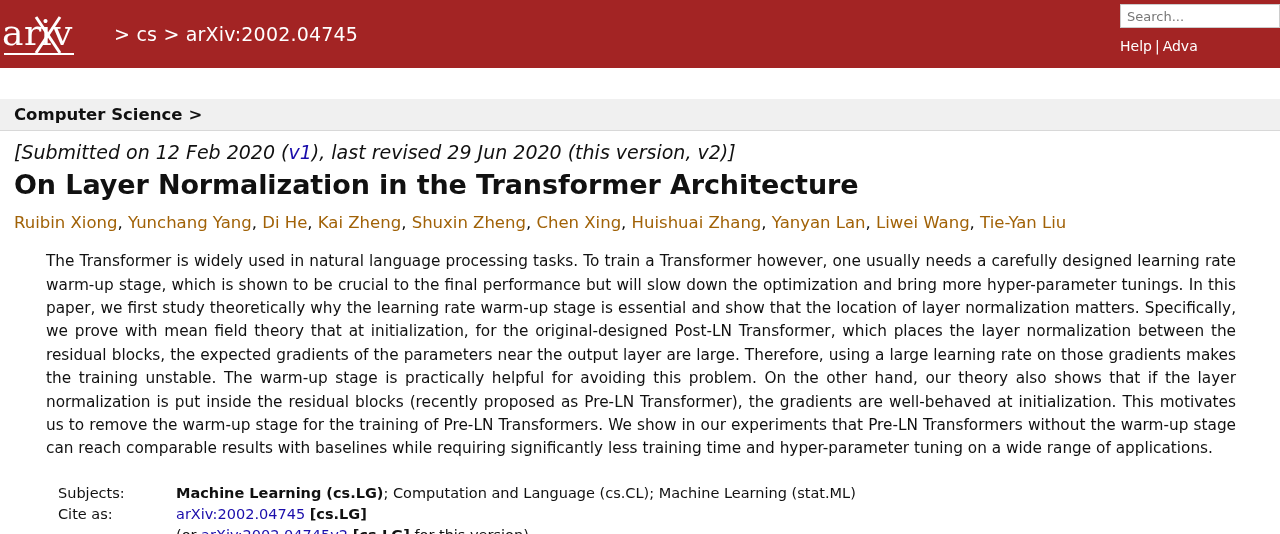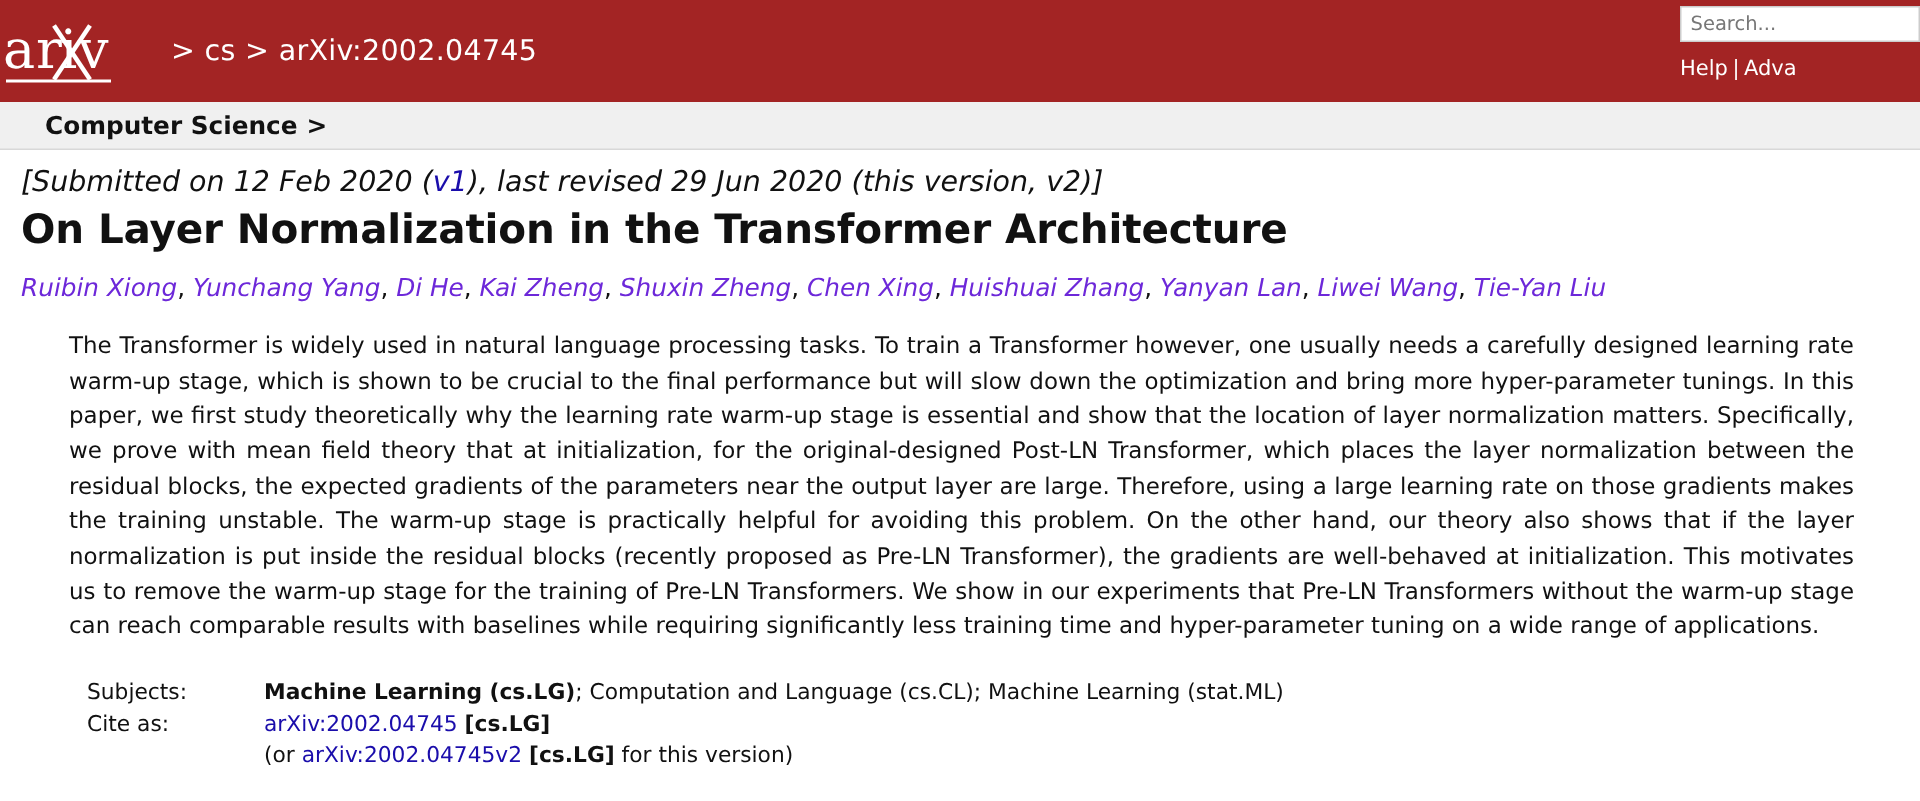--- a/index.html
+++ b/index.html
@@ -78,24 +78,25 @@
   }
   .header-links .sep { padding: 0 3px; }
 
   
   .subject-bar {
     background: #f0f0f0;
     border-bottom: 1px solid #d8d8d8;
     height: 32px;
     display: flex;
     align-items: center;
-    padding-left: 30px;
+    padding-left: 14px;
     font-size: 16.5px;
     font-weight: bold;
     color: #111111;
+    margin-top: 31px;
   }
   .subject-bar .arrow { padding: 0 6px; font-weight: bold; }
 
   
   .content {
     padding: 10px 14px 0 14px;
   }
   .dateline {
     font-style: italic;
     font-size: 19px;
@@ -111,23 +112,22 @@
     margin: 6px 0 12px 0;
     color: #111111;
   }
 
   .authors {
     font-size: 16.5px;
     margin-bottom: 16px;
     line-height: 1.35;
   }
   .authors a {
-    color: #6d28d9;
+    color: #a16207;
     text-decoration: none;
-    font-style: italic;
   }
   .authors .comma { color: #111111; }
 
   .abstract {
     margin: 0 30px 0 32px;
     font-size: 15.3px;
     line-height: 1.53;
     text-align: justify;
     color: #111111;
   }

